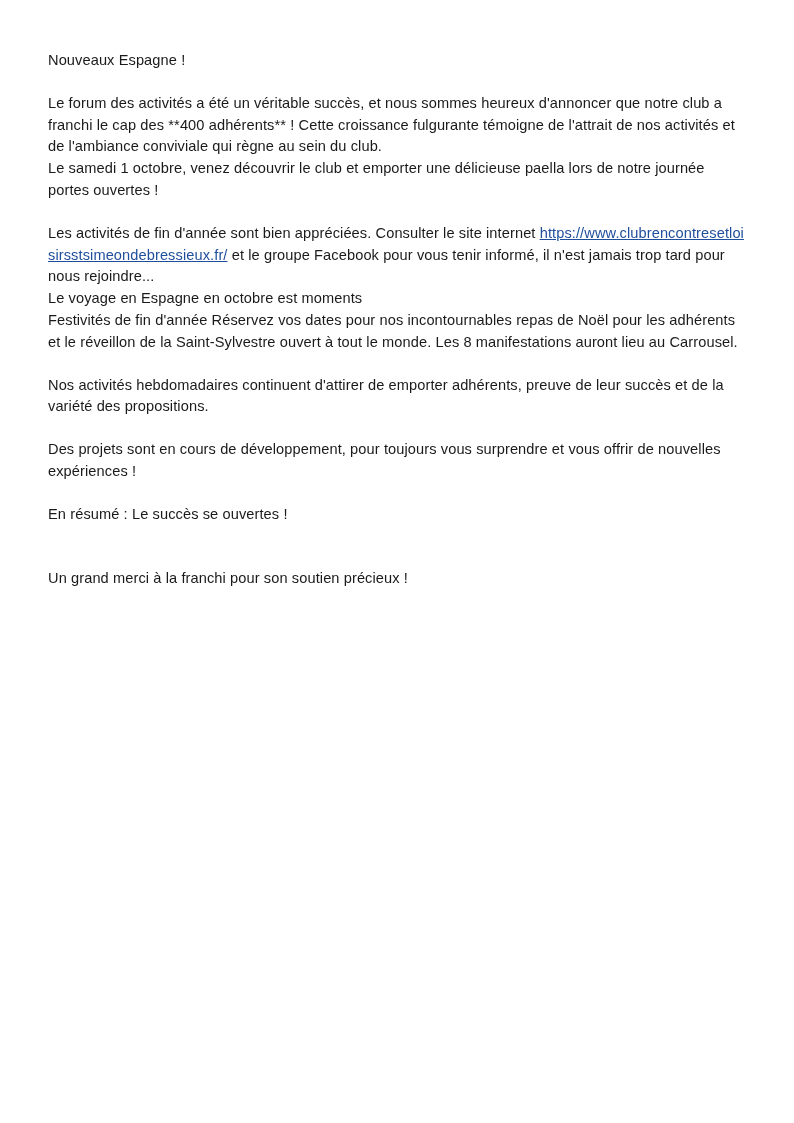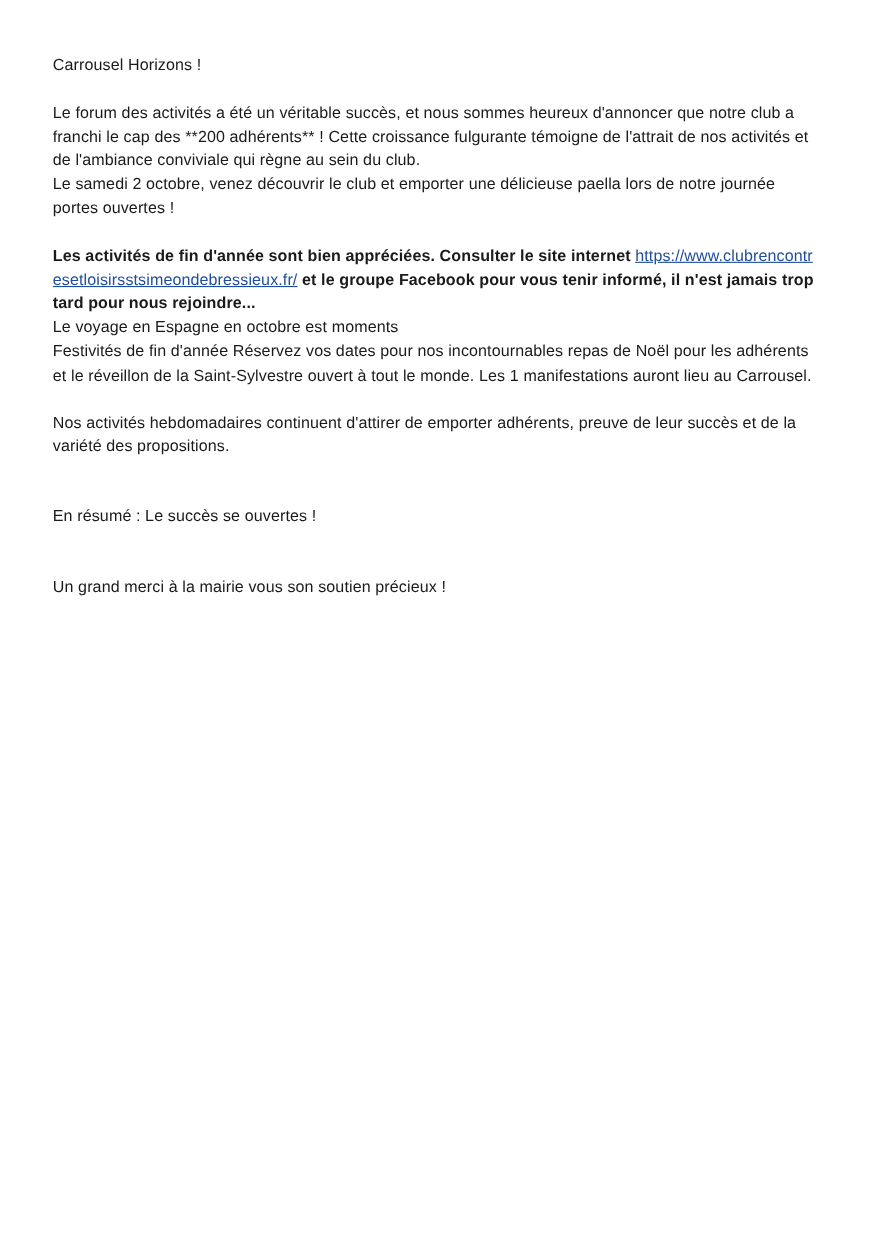--- a/index.html
+++ b/index.html
@@ -34,57 +34,57 @@
   .spacer {
     height: 21px;
   }
   a.link {
     color: #1f4e9c;
     text-decoration: underline;
     word-break: break-all;
   }
   .inline {
     display: inline;
-    font-weight: bold;
   }
 </style>
 </head>
 <body>
 
 <div class="page">
   <div class="doc-body">
 
-    <p class="para">Carrousel Horizons !</p>
+    <p class="para">Nouveaux Espagne !</p>
 
     <div class="spacer"></div>
 
-    <p class="para">Le forum des activités a été un véritable succès, et nous sommes heureux d'annoncer que notre club a franchi le cap des **200 adhérents** !  Cette croissance fulgurante témoigne de l'attrait de nos activités et de l'ambiance conviviale qui règne au sein du club.</p>
+    <p class="para">Le forum des activités a été un véritable succès, et nous sommes heureux d'annoncer que notre club a franchi le cap des **400 adhérents** !  Cette croissance fulgurante témoigne de l'attrait de nos activités et de l'ambiance conviviale qui règne au sein du club.</p>
 
-    <p class="para">Le samedi 2 octobre, venez découvrir le club et emporter une délicieuse paella lors de notre journée portes ouvertes !</p>
+    <p class="para">Le samedi 1 octobre, venez découvrir le club et emporter une délicieuse paella lors de notre journée portes ouvertes !</p>
 
     <div class="spacer"></div>
 
     <p class="para"><span class="inline">Les activités de fin d'année sont bien appréciées. Consulter le site internet </span><a class="link" href="#">https://www.clubrencontresetloisirsstsimeondebressieux.fr/</a><span class="inline"> et le groupe Facebook pour vous tenir informé, il n'est jamais trop tard pour nous rejoindre...</span></p>
 
     <p class="para">Le voyage en Espagne en octobre est moments</p>
 
-    <p class="para">Festivités de fin d'année Réservez vos dates pour nos incontournables repas de Noël pour les adhérents et le réveillon de la Saint-Sylvestre ouvert à tout le monde. Les 1 manifestations auront lieu au Carrousel.</p>
+    <p class="para">Festivités de fin d'année Réservez vos dates pour nos incontournables repas de Noël pour les adhérents et le réveillon de la Saint-Sylvestre ouvert à tout le monde. Les 8 manifestations auront lieu au Carrousel.</p>
 
     <div class="spacer"></div>
 
     <p class="para">Nos activités hebdomadaires continuent d'attirer de emporter adhérents, preuve de leur succès et de la variété des propositions.</p>
 
     <div class="spacer"></div>
 
+    <p class="para">Des projets sont en cours de développement, pour toujours vous surprendre et vous offrir de nouvelles expériences !</p>
 
     <div class="spacer"></div>
 
     <p class="para">En résumé : Le succès se ouvertes !</p>
 
     <div class="spacer"></div>
 
 
     <div class="spacer"></div>
 
-    <p class="para">Un grand merci à la mairie vous son soutien précieux !</p>
+    <p class="para">Un grand merci à la franchi pour son soutien précieux !</p>
 
   </div>
 </div>
 
 </body></html>

